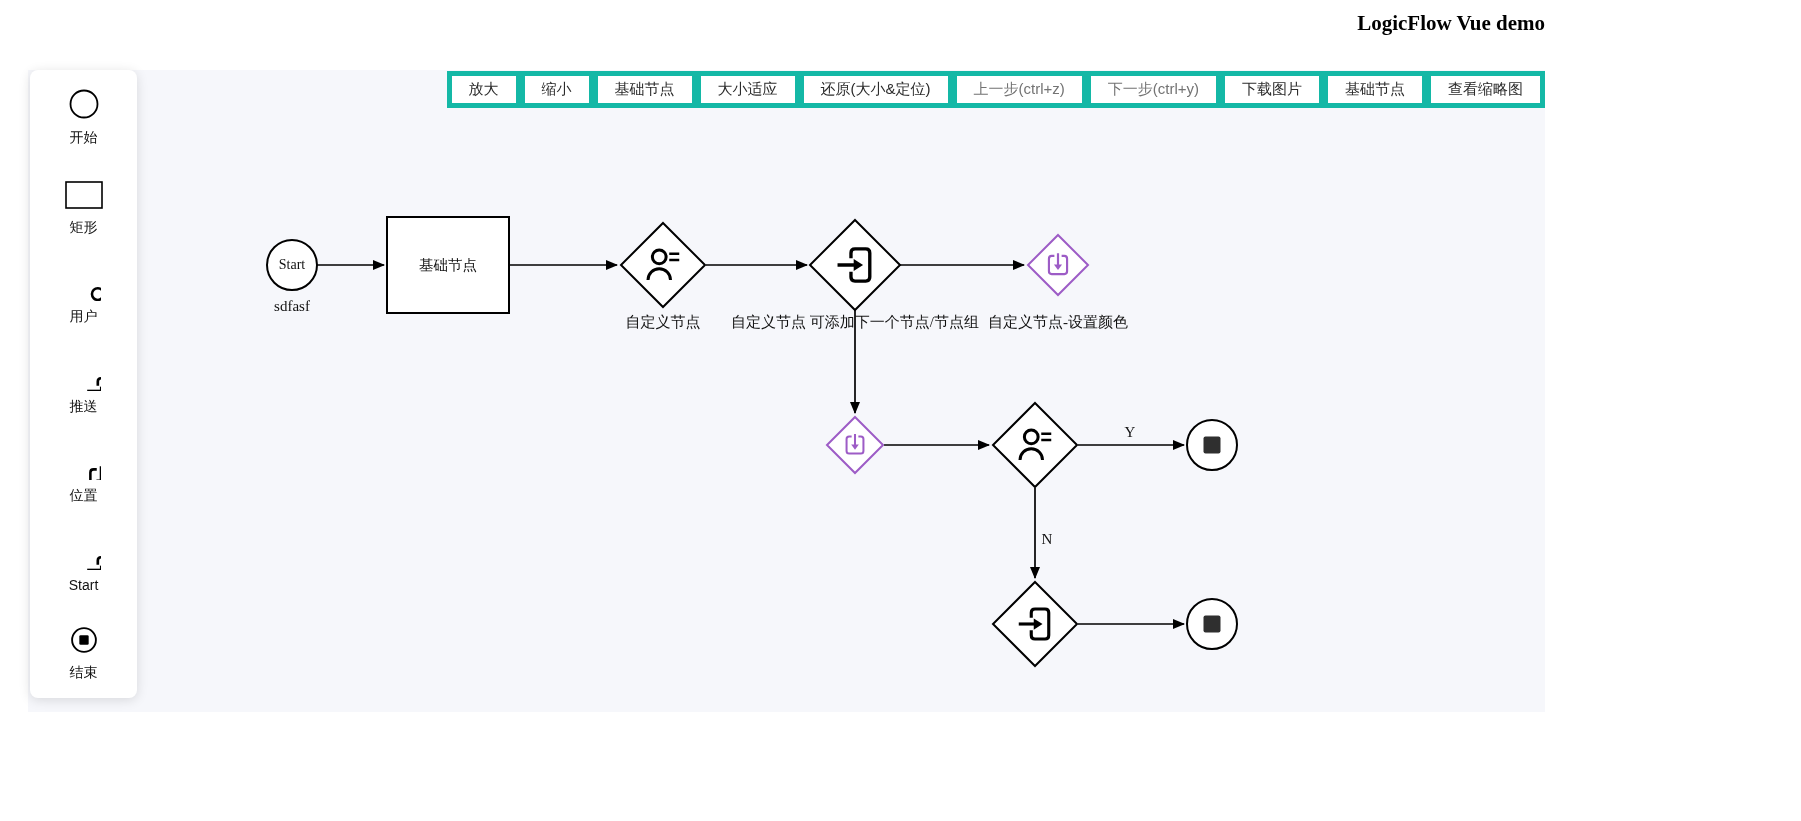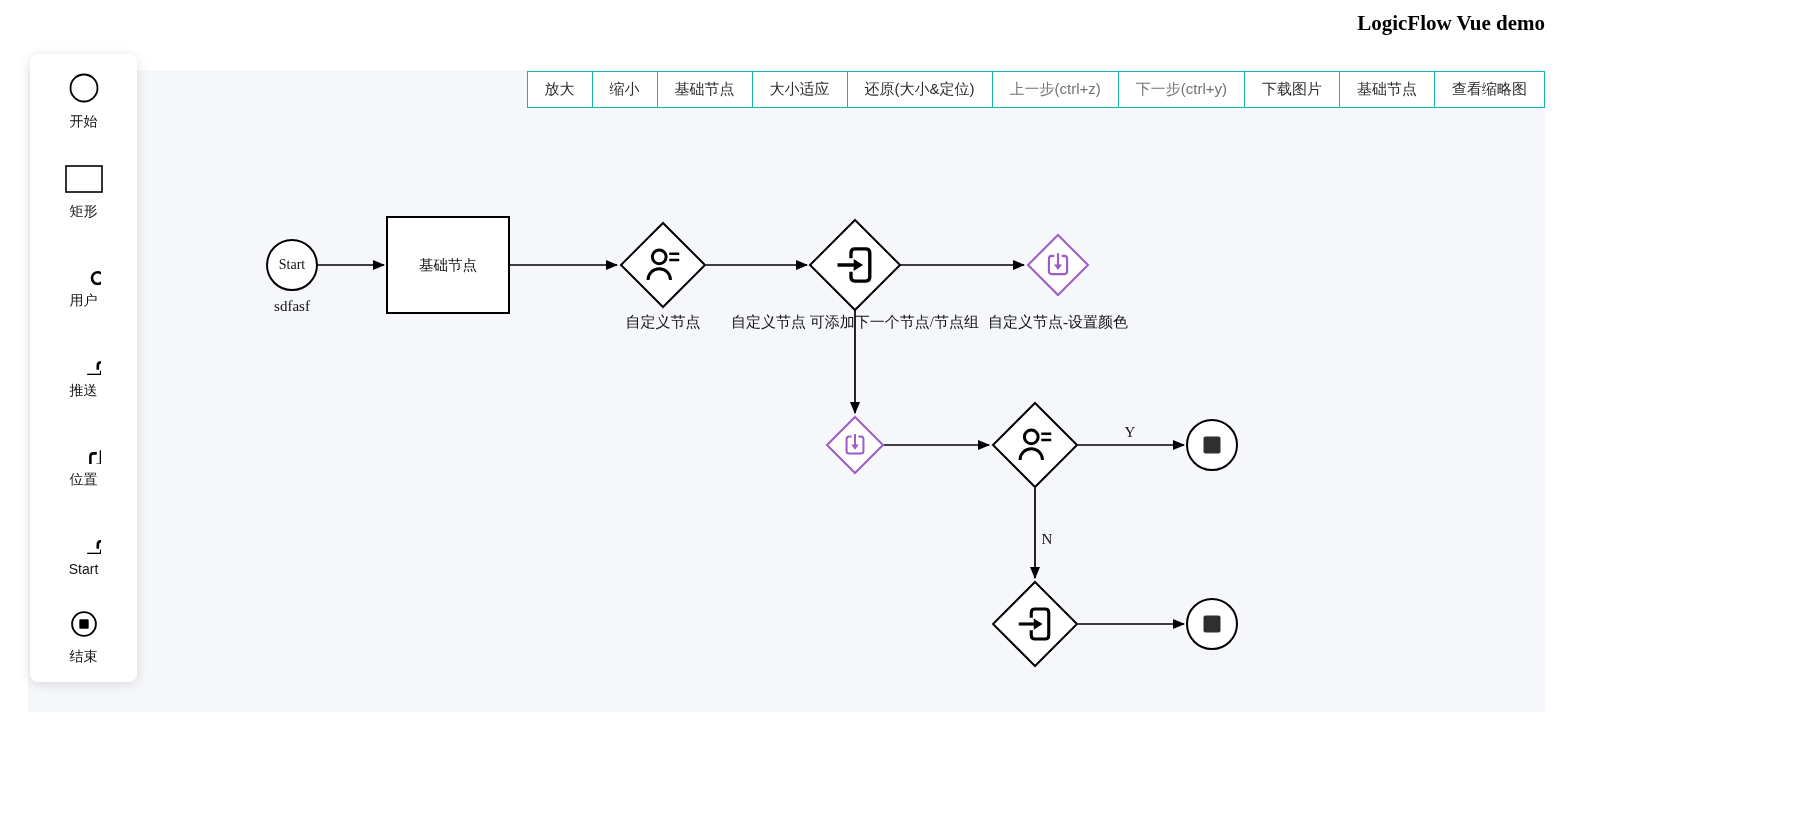--- a/index.html
+++ b/index.html
@@ -1,22 +1,22 @@
 <!DOCTYPE html>
 <html><head>
 <meta charset="utf-8">
 <style>
   html,body{margin:0;padding:0}
   body{width:1801px;height:821px;position:relative;background:#ffffff;font-family:"Liberation Sans",sans-serif;overflow:hidden}
   .title{position:absolute;left:28px;top:11px;width:1517px;margin:0;text-align:right;font-family:"Liberation Serif",serif;font-size:21px;font-weight:bold;color:#000}
   .canvas{position:absolute;left:28px;top:70px;width:1517px;height:642px;background:#f6f7fb}
   .toolbar{position:absolute;left:28px;top:71px;width:1517px;display:flex;justify-content:flex-end;z-index:5}
-  .tb-btn{height:37px;padding:0 17px;background:#fff;border:1px solid #14b8a6;margin-left:-1px;font-family:"Liberation Sans",sans-serif;font-size:15px;color:#2b2b2b;cursor:pointer;white-space:nowrap}
+  .tb-btn{height:37px;padding:0 17px;background:#fff;border:5px solid #14b8a6;margin-left:-1px;font-family:"Liberation Sans",sans-serif;font-size:15px;color:#2b2b2b;cursor:pointer;white-space:nowrap}
   .tb-btn.disabled{color:#737373;cursor:default}
-  .palette{position:absolute;left:30px;top:54px;width:107px;height:628px;background:#fff;border-radius:8px;box-shadow:0 2px 12px rgba(0,0,0,.13);display:flex;flex-direction:column;justify-content:space-between;align-items:center;padding:16px 0;box-sizing:border-box;z-index:6}
+  .palette{position:absolute;left:30px;top:70px;width:107px;height:628px;background:#fff;border-radius:8px;box-shadow:0 2px 12px rgba(0,0,0,.13);display:flex;flex-direction:column;justify-content:space-between;align-items:center;padding:16px 0;box-sizing:border-box;z-index:6}
   .pal-item{display:flex;flex-direction:column;align-items:center;gap:3px;cursor:grab;color:#000}
   .pal-label{font-size:14px;color:#111}
   #diagram{position:absolute;left:0;top:0;z-index:2}
 </style>
 </head>
 <body>
 
 <h1 class="title">LogicFlow Vue demo</h1>
 
 <div class="canvas"></div>

